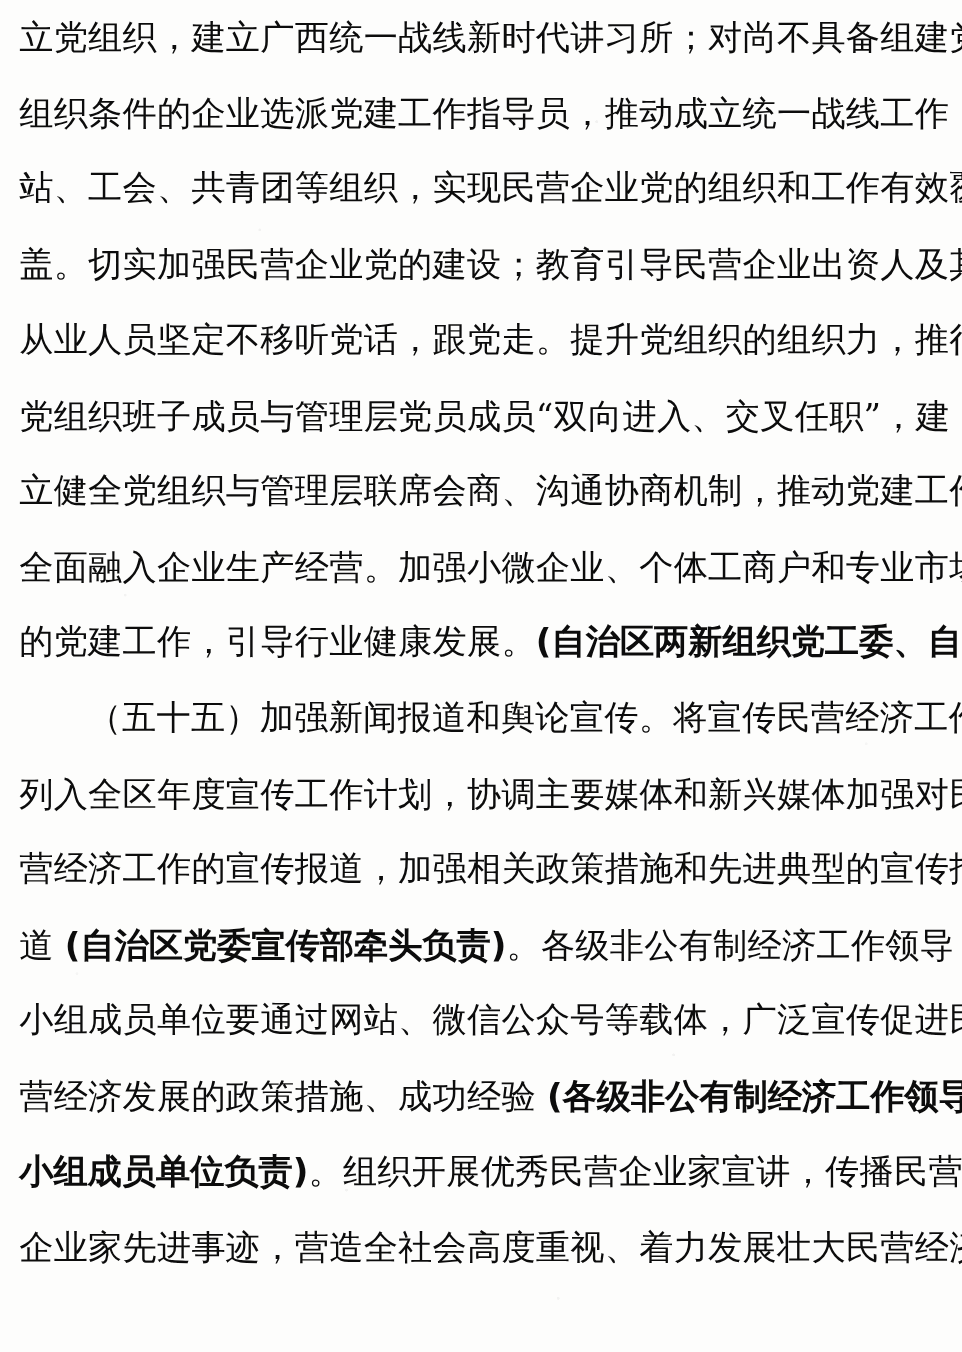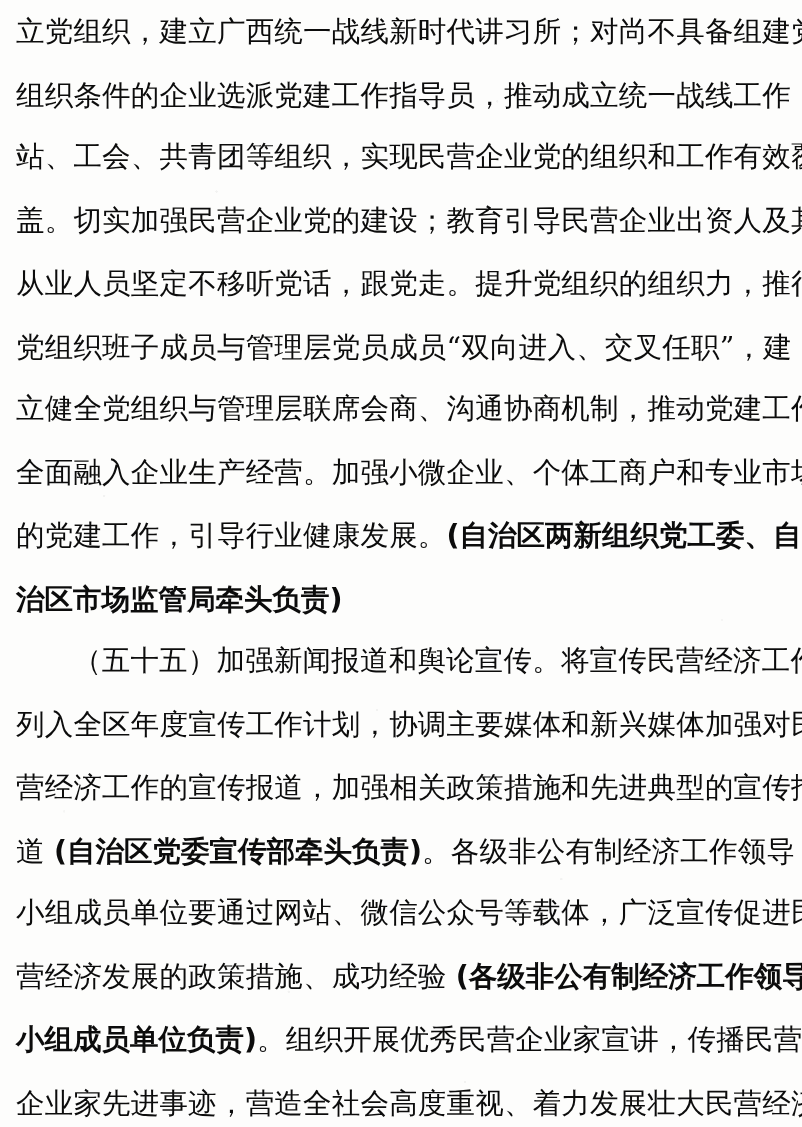--- a/index.html
+++ b/index.html
@@ -356,21 +356,20 @@
         <span class="seg bold">两</span>
         <span class="seg bold">新</span>
         <span class="seg bold">组</span>
         <span class="seg bold">织</span>
         <span class="seg bold">党</span>
         <span class="seg bold">工</span>
         <span class="seg bold">委</span>
         <span class="seg bold">、</span>
         <span class="seg bold">自</span>
       </div>
-      <div class="doc-line j2" id="line-10"><span class="seg bold">治区市场监管局牵头负责)</span></div>
       <div class="doc-line j3 indent2" id="line-11"><span class="seg">（五十五）加强新闻报道和舆论宣传。将宣传民营经济工作</span></div>
       <div class="doc-line j4 justify" id="line-12">
         <span class="seg">列</span>
         <span class="seg">入</span>
         <span class="seg">全</span>
         <span class="seg">区</span>
         <span class="seg">年</span>
         <span class="seg">度</span>
         <span class="seg">宣</span>
         <span class="seg">传</span>

